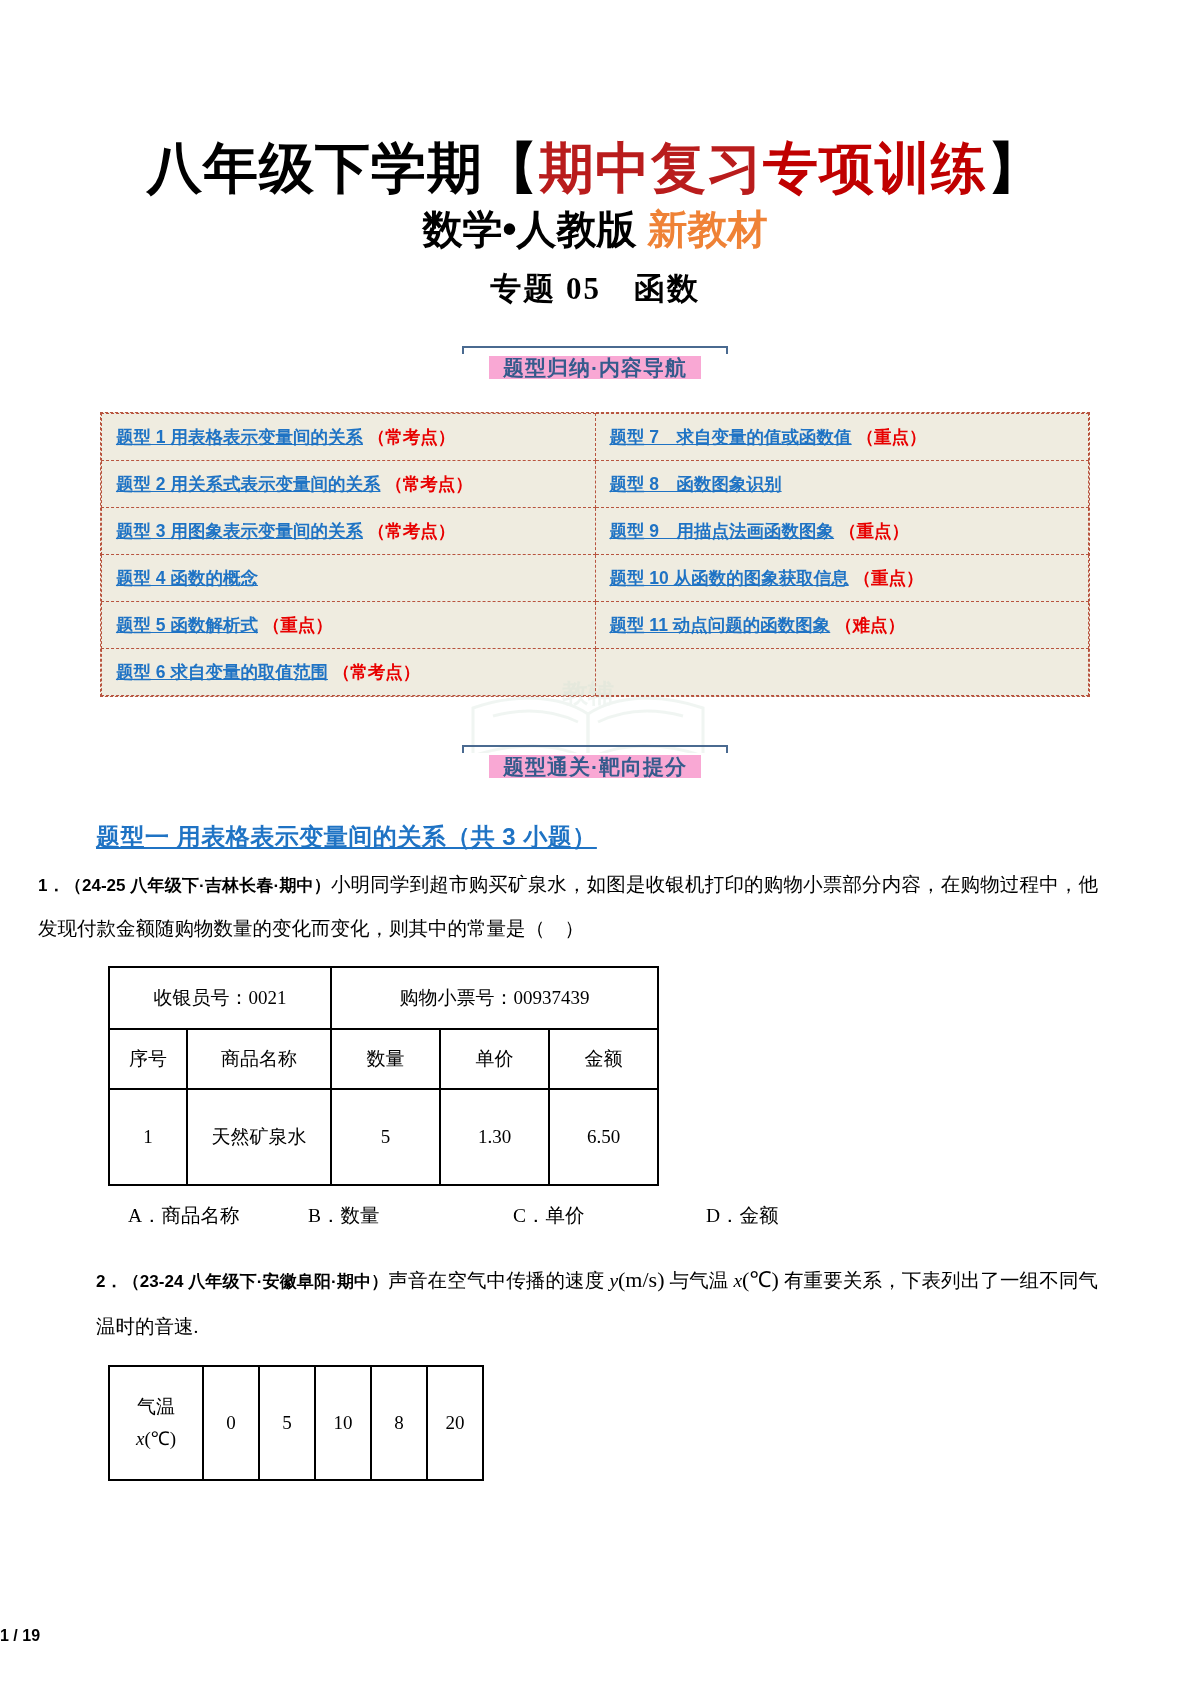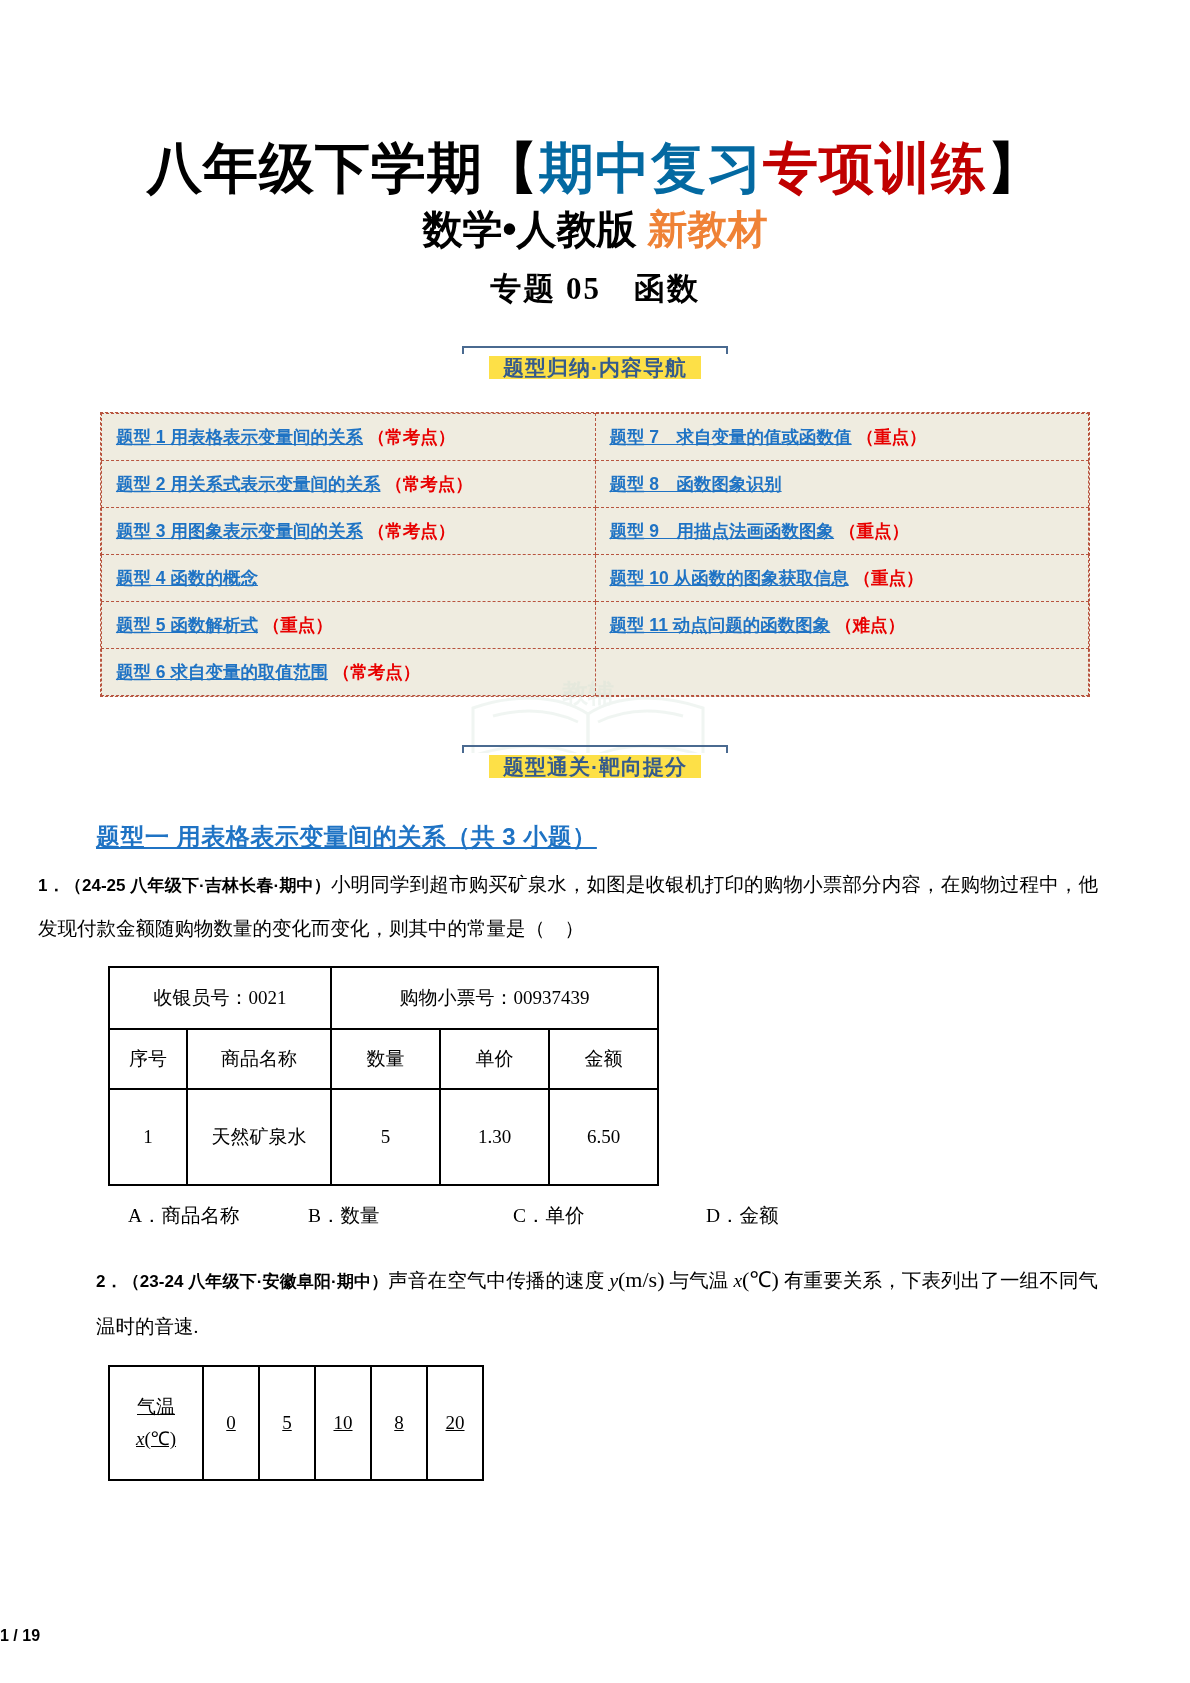--- a/index.html
+++ b/index.html
@@ -19,21 +19,21 @@
     font-family:"Liberation Sans", sans-serif;
     font-weight:bold;
     font-size:55px;
     letter-spacing:1px;
     margin:0;
     padding-top:138px;
     line-height:1.12;
     white-space:nowrap;
   }
   .t-black { color:#000000; }
-  .t-blue  { color:#0369a1; }
+  .t-blue  { color:#b91c1c; }
   .t-red   { color:#c00000; }
   .t-orange{ color:#ef8236; }
 
   .title-sub {
     text-align:center;
     font-family:"Liberation Sans", sans-serif;
     font-weight:bold;
     font-size:40px;
     margin:0;
     padding-top:6px;
@@ -70,21 +70,21 @@
     left:0; right:0; top:14px;
     text-align:center;
     font-family:"Liberation Sans", sans-serif;
     font-weight:bold;
     font-size:21px;
     color:#355b8c;
     letter-spacing:1px;
     background:#fff;
     display:block;
   }
-  .banner-label span { background:#fde047; padding:0 14px; }
+  .banner-label span { background:#f9a8d4; padding:0 14px; }
   .banner-tick {
     position:absolute;
     width:30px; height:5px;
     background:#f0a22e;
     top:18px;
   }
   .banner-tick.t2 { top:27px; width:24px; }
   .banner-tick.left  { left:6px; }
   .banner-tick.left.t2 { left:9px; }
   .banner-tick.right { right:6px; }
@@ -179,21 +179,20 @@
   .options span.opt { display:inline-block; }
   .opt-a { width:180px; }
   .opt-b { width:205px; }
   .opt-c { width:193px; }
 
   
   .temptable {
     border-collapse:collapse;
     margin:16px 0 0 108px;
     table-layout:fixed;
-    text-decoration:underline;
   }
   .temptable td {
     border:2px solid #000;
     text-align:center;
     vertical-align:middle;
     font-size:19px;
     height:110px;
   }
   .temptable td.lab { width:90px; line-height:1.7; }
   .temptable td.val { width:52px; }

